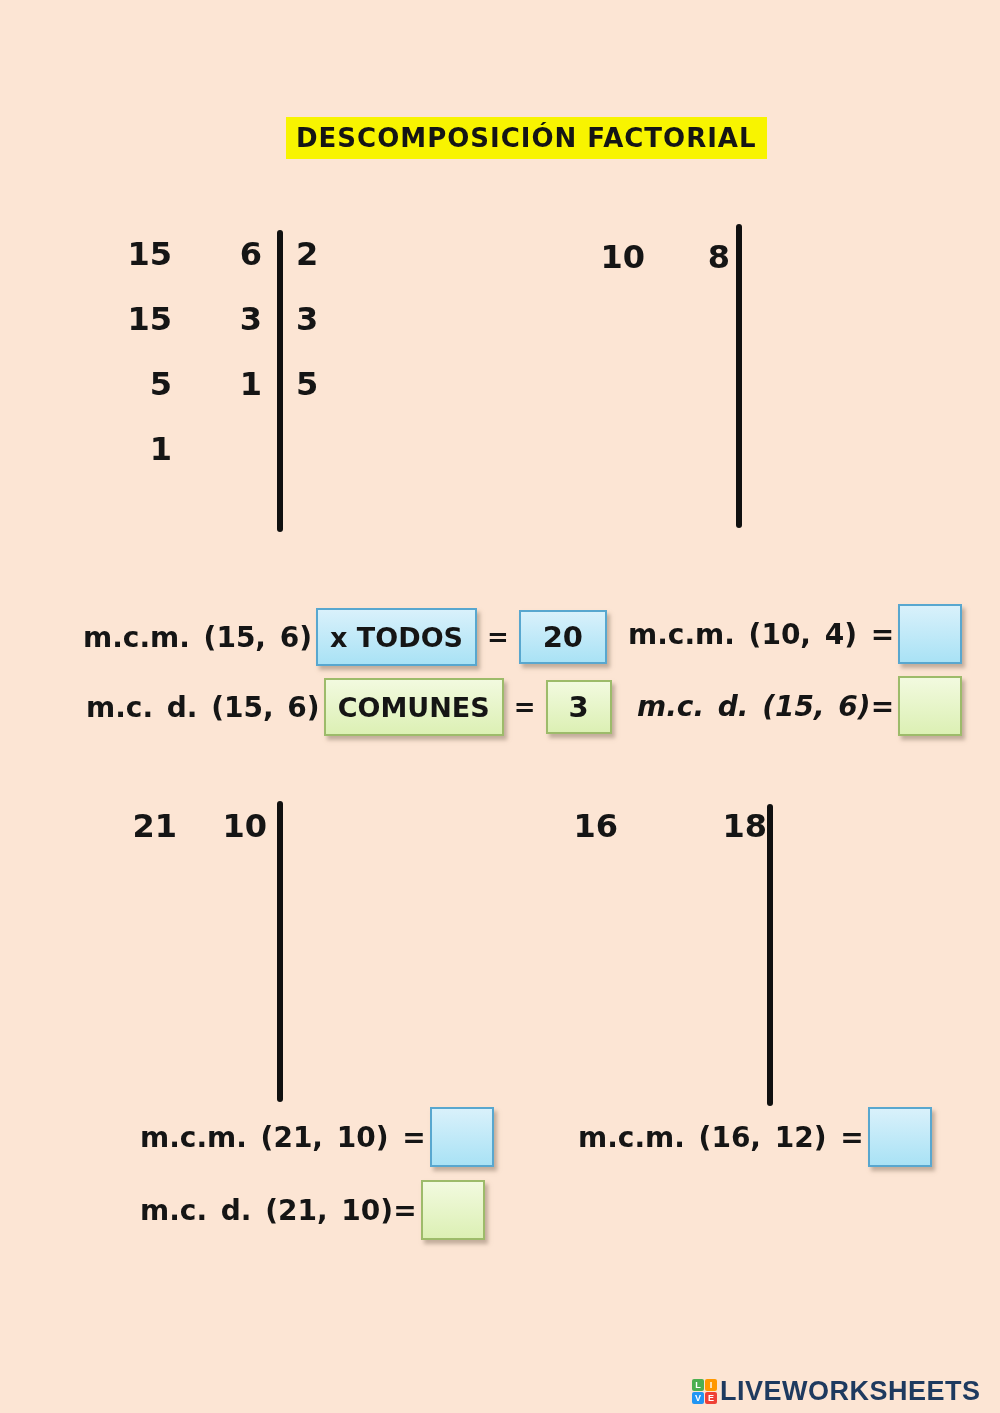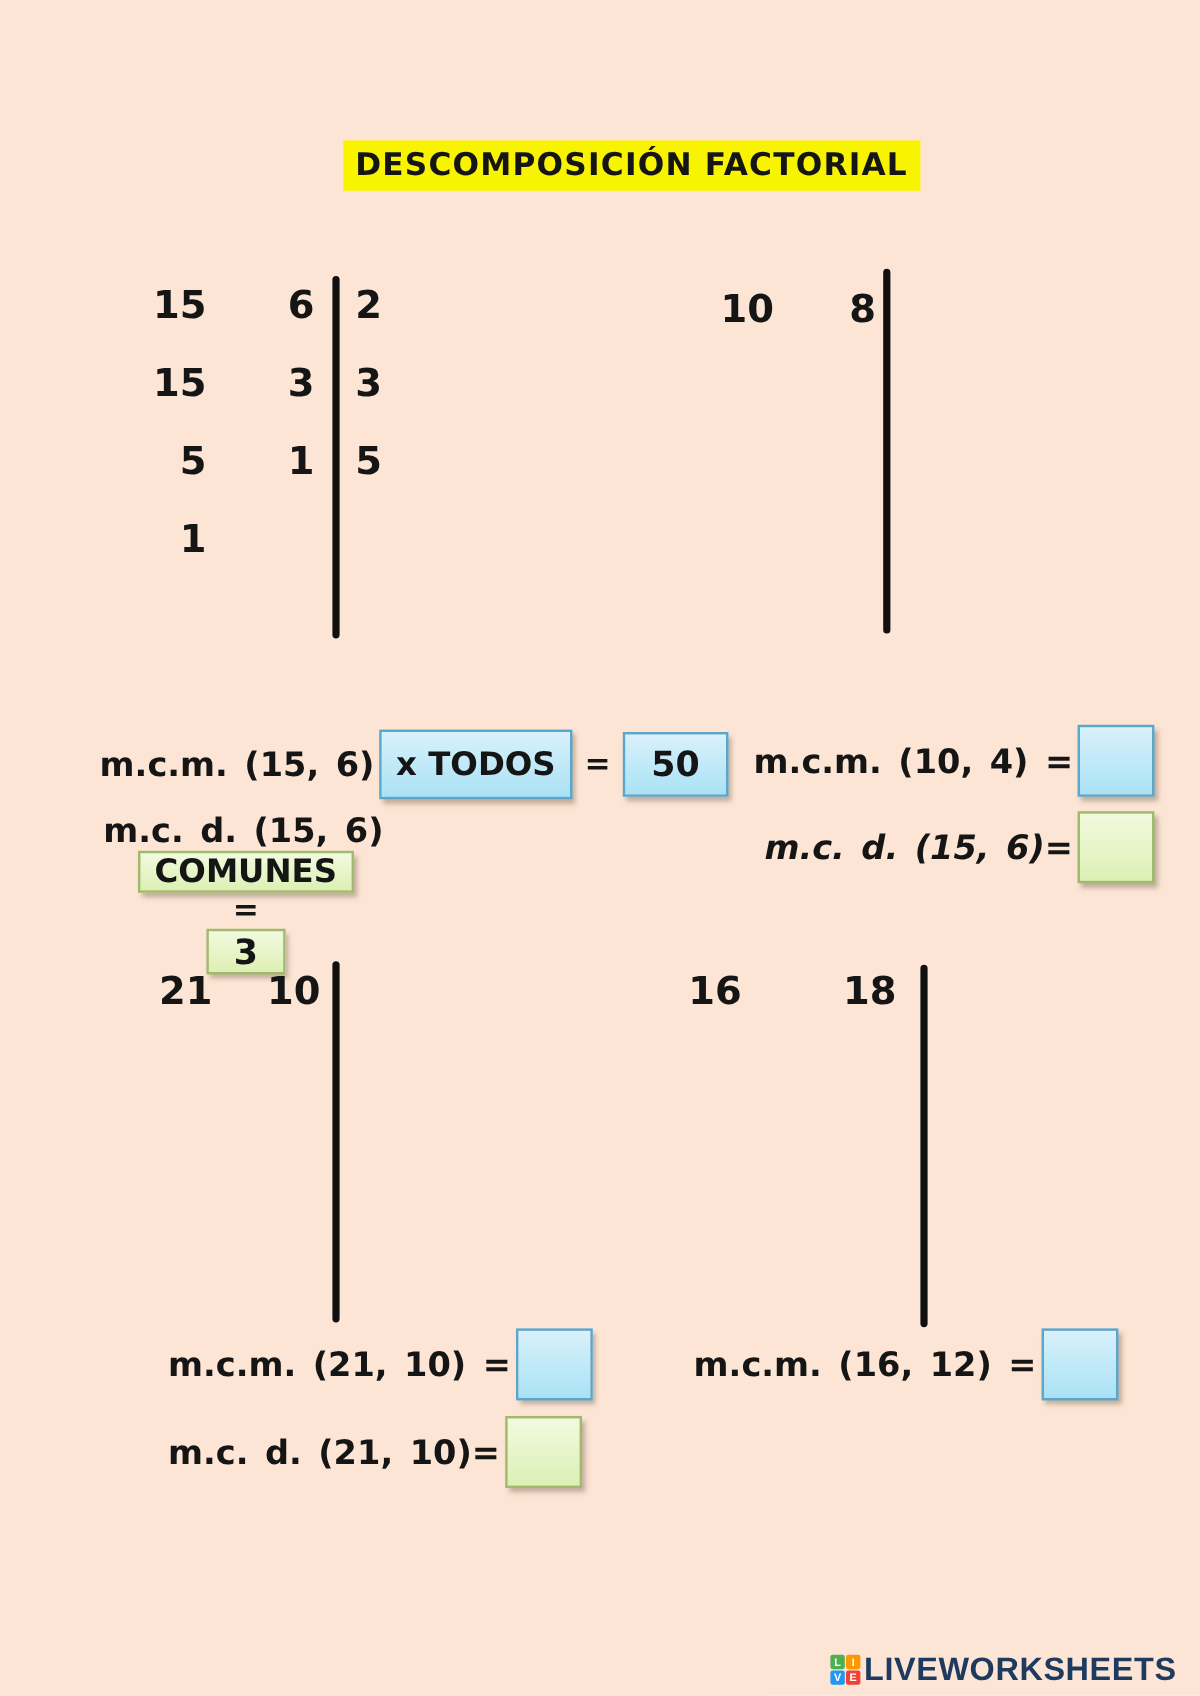--- a/index.html
+++ b/index.html
@@ -25,21 +25,21 @@
 
   
   .factor-table { position:absolute; display:grid; font-size:32px; font-weight:bold; line-height:1; }
   .factor-table .cell { display:flex; align-items:flex-start; }
   .cell.r { justify-content:flex-end; }
   .cell.l { justify-content:flex-start; }
   #table1 { left:124px; top:238px; grid-template-columns:48px 90px 95px; grid-auto-rows:65px; }
   #table1 .c3 { padding-left:34px; }
   #table2 { left:580px; top:241px; grid-template-columns:65px 85px; grid-auto-rows:65px; }
   #table3 { left:130px; top:810px; grid-template-columns:47px 90px; grid-auto-rows:65px; }
-  #table4 { left:555px; top:810px; grid-template-columns:63px 129px; grid-auto-rows:65px; }
+  #table4 { left:555px; top:810px; grid-template-columns:63px 129px; grid-auto-rows:65px;gap:20px; }
 
   .vline { position:absolute; width:6px; background:#101010; border-radius:3px; }
   #vline1 { left:277px; top:230px; height:302px; }
   #vline2 { left:736px; top:224px; height:304px; }
   #vline3 { left:277px; top:801px; height:301px; }
   #vline4 { left:767px; top:804px; height:302px; }
 
   
   .eq { position:absolute; display:flex; align-items:center; white-space:nowrap; }
   .lbl { font-size:28px; font-weight:bold; word-spacing:4px; margin-right:4px; }
@@ -62,21 +62,21 @@
   }
   .ans {
     display:flex; align-items:center; justify-content:center;
     font-size:29px; font-weight:bold;
   }
   .ans-wide   { width:84px; height:50px; }
   .ans-mid    { width:62px; height:50px; }
   .ans-square { width:60px; height:56px; }
 
   #eq1 { left:83px;  top:606px; height:62px; }
-  #eq2 { left:86px;  top:676px; height:62px;flex-direction:column; }
+  #eq2 { left:86px;  top:676px; height:62px; }
   #eq3 { left:628px; top:604px; height:60px; }
   #eq4 { left:637px; top:676px; height:60px;font-style:italic; }
   #eq5 { left:140px; top:1106px; height:62px; }
   #eq6 { left:140px; top:1179px; height:62px; }
   #eq7 { left:578px; top:1106px; height:62px; }
   #eq8 { left:585px; top:1177px; height:62px; }
 
   
   .footer { position:absolute; left:692px; top:1376px; display:flex; align-items:center; gap:3px; }
   .logo-grid { display:grid; grid-template-columns:12px 12px; grid-auto-rows:12px; gap:1px; }
@@ -117,21 +117,21 @@
   <div class="factor-table" id="table2">
     <div class="cell r">10</div>
     <div class="cell r">8</div>
   </div>
   <div class="vline" id="vline2"></div>
 
   <div class="eq" id="eq1">
     <span class="lbl">m.c.m. (15, 6)</span>
     <div class="chip box-blue">x TODOS</div>
     <span class="eqs">=</span>
-    <div class="ans box-blue ans-wide">50</div>
+    <div class="ans box-blue ans-wide">20</div>
   </div>
 
   <div class="eq" id="eq2">
     <span class="lbl">m.c. d. (15, 6)</span>
     <div class="chip box-green">COMUNES</div>
     <span class="eqs">=</span>
     <div class="ans box-green ans-mid">3</div>
   </div>
 
   <div class="eq" id="eq3">

